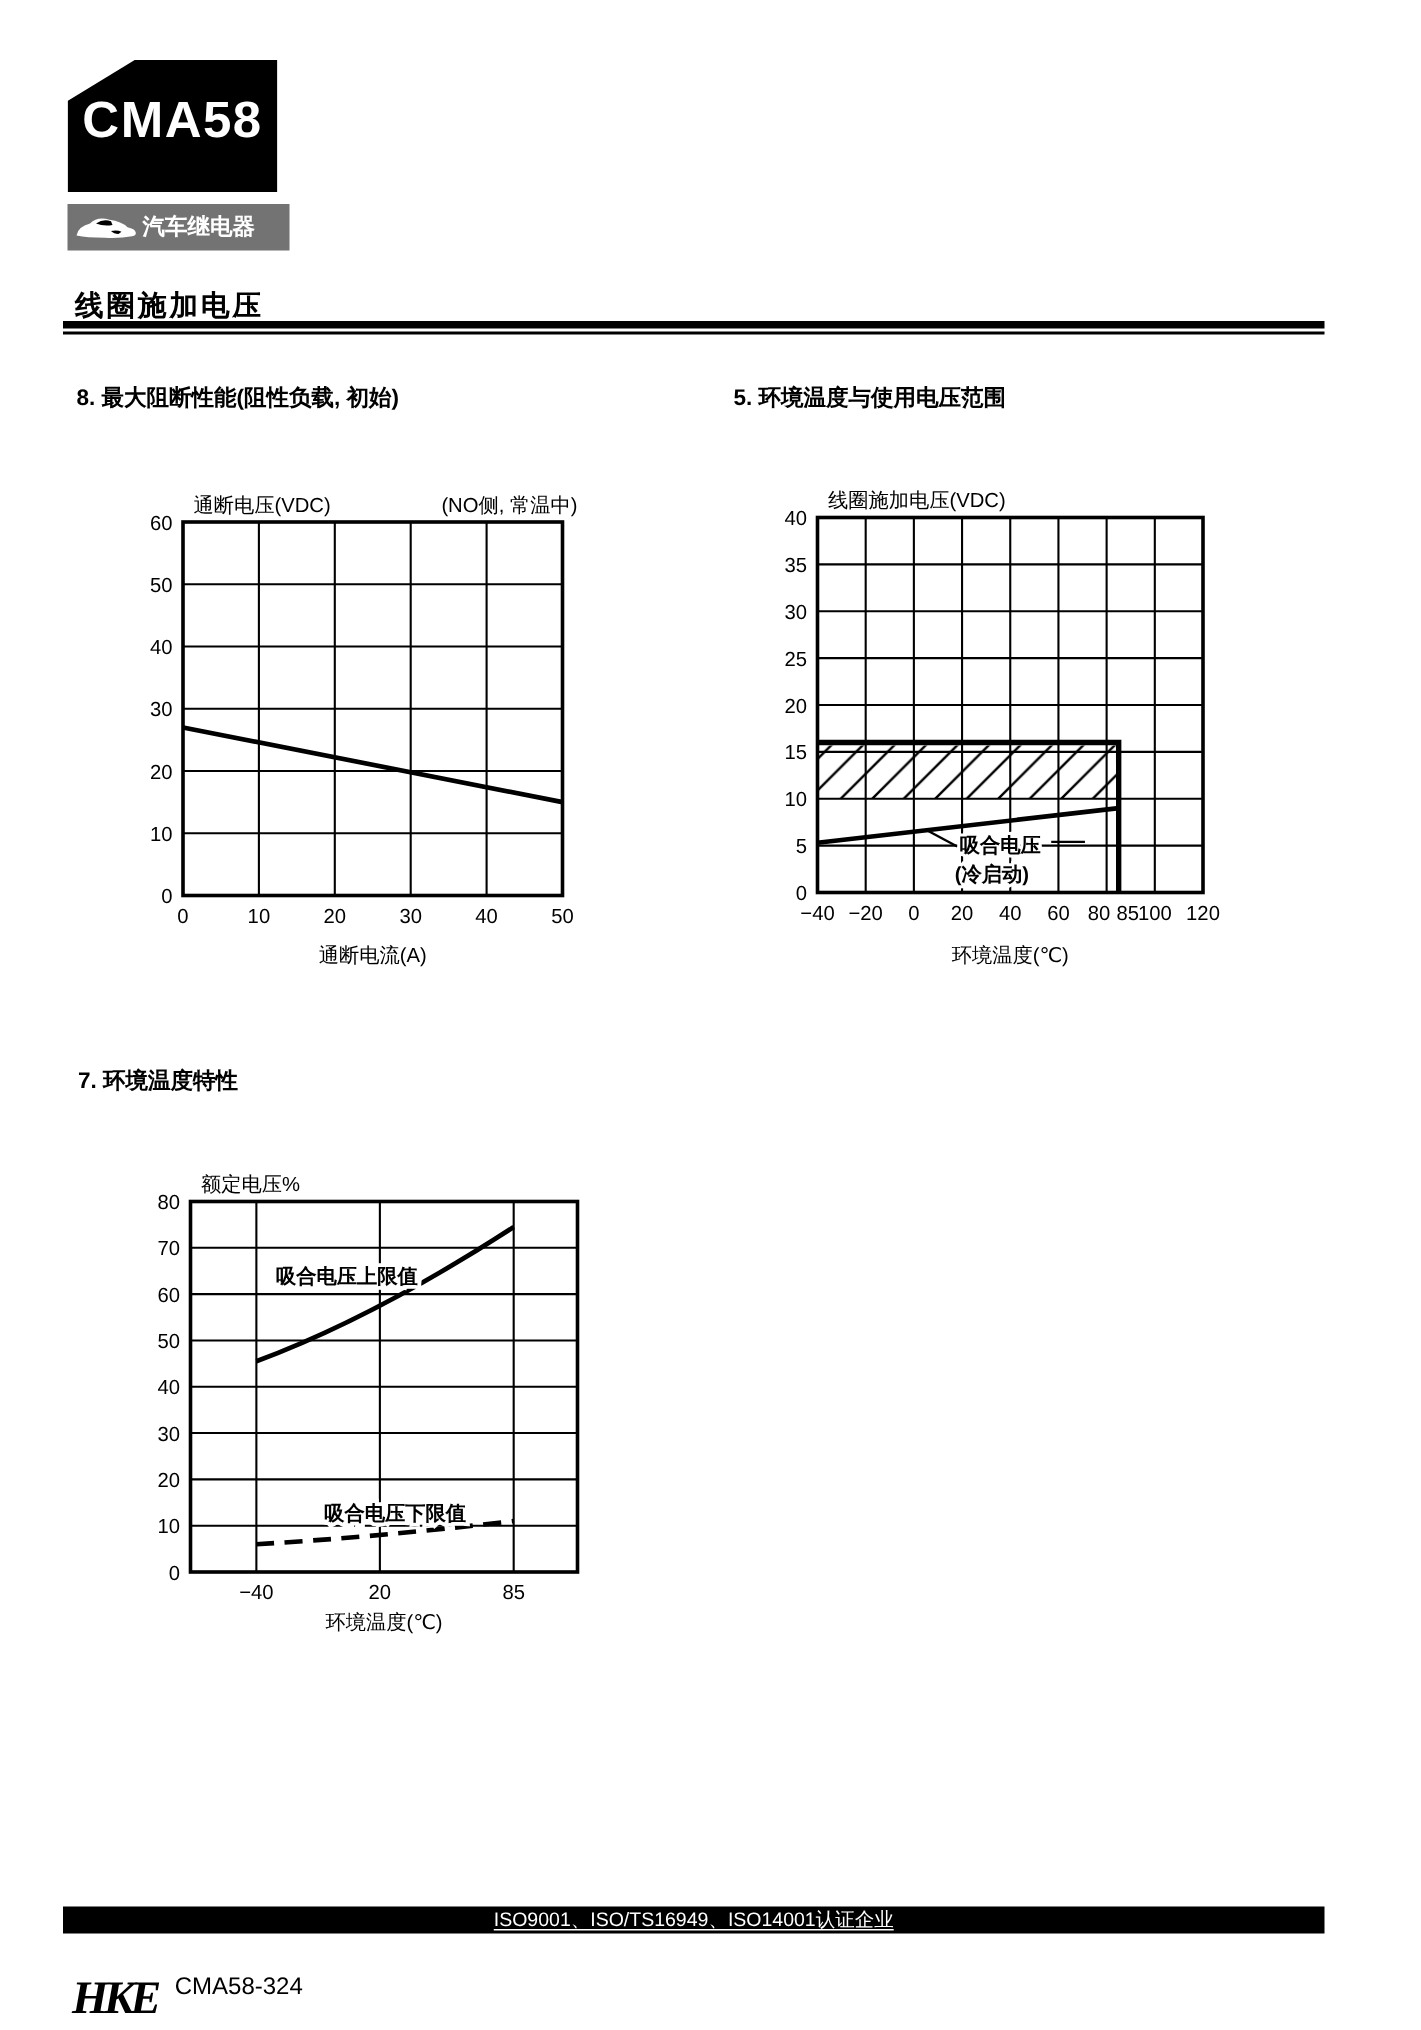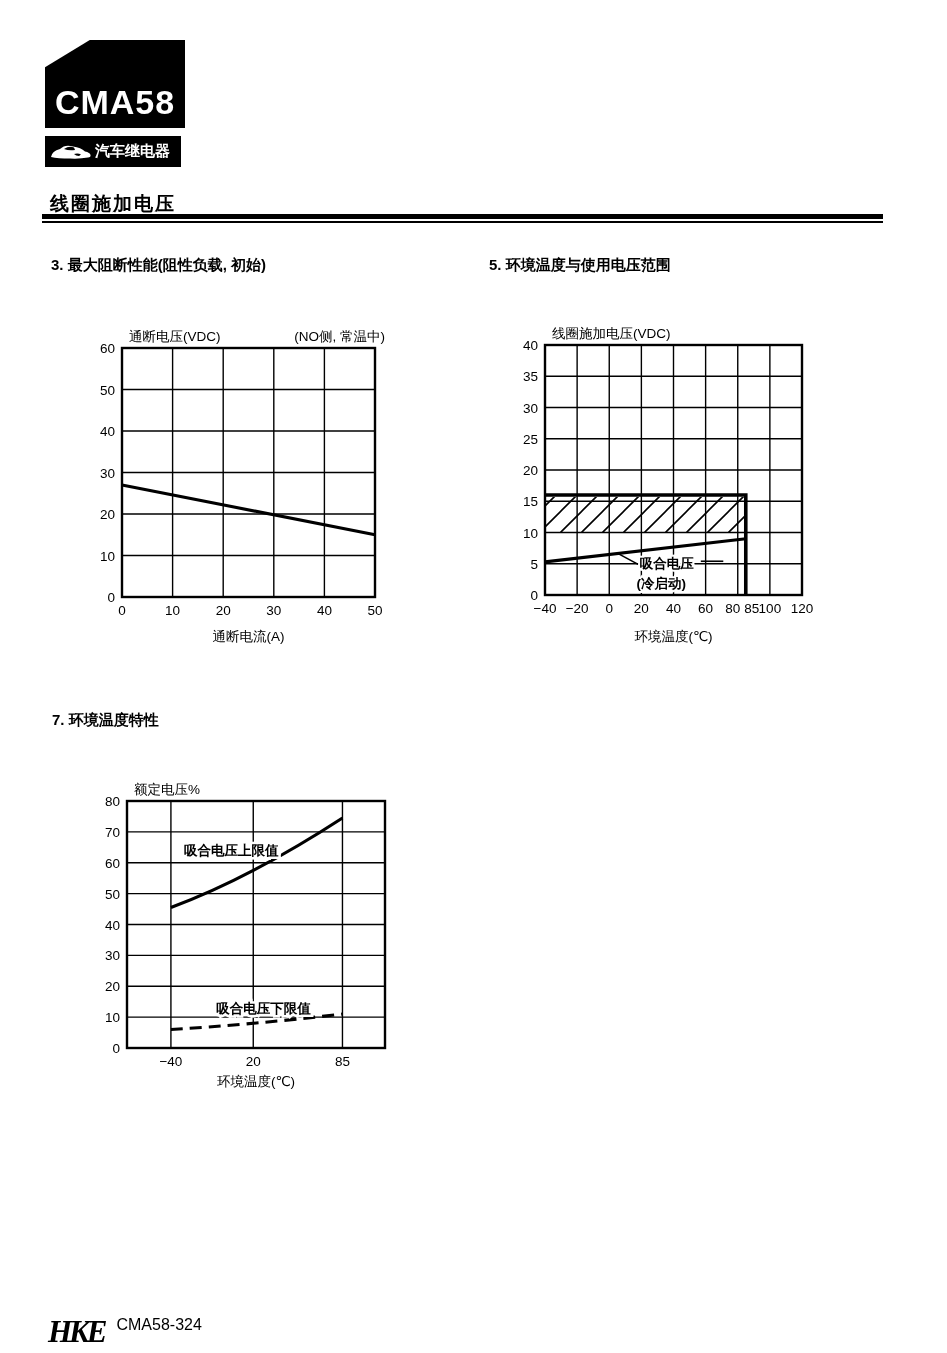--- a/index.html
+++ b/index.html
@@ -3,23 +3,23 @@
 <meta charset="utf-8">
 <style>
   *{margin:0;padding:0;box-sizing:border-box}
   html,body{background:#fff}
   .page{position:relative;width:947px;height:1353px;background:#ffffff;
         font-family:"Liberation Sans","DejaVu Sans",sans-serif;color:#000;overflow:hidden}
 
   
   .badge{position:absolute;left:45px;top:40px;width:140px;height:88px;background:#000;color:#fff;
          clip-path:polygon(0 31%,32% 0,100% 0,100% 100%,0 100%);
-         display:flex;align-items:flex-end;justify-content:center;
+         display:flex;align-items:center;justify-content:center;
          font-weight:bold;font-size:34px;line-height:1;padding-bottom:9px;letter-spacing:1px}
-  .cat-bar{position:absolute;left:45px;top:136px;width:136px;height:31px;background:#000000;color:#fff;
+  .cat-bar{position:absolute;left:45px;top:136px;width:148px;height:31px;background:#737373;color:#fff;
            display:flex;align-items:center;font-size:15px;font-weight:bold}
   .cat-bar svg{margin:0 3px 0 5px}
   .page-title{position:absolute;left:50px;top:191px;font-size:19px;font-weight:bold;letter-spacing:2px}
   .rule-thick{position:absolute;left:42px;top:214px;width:841px;height:5px;background:#000}
   .rule-thin{position:absolute;left:42px;top:221px;width:841px;height:2px;background:#000}
 
   
   .sec-title{position:absolute;font-size:15px;font-weight:bold;white-space:nowrap}
   #sec0{left:51px;top:256px}
   #sec1{left:489px;top:256px}
@@ -55,21 +55,21 @@
       <path d="M14 7 Q19 3.5 24 5.5 L25 8 Q19 9 14 7 Z" fill="#000"></path>
       <path d="M24 12 Q28 11 31 12.5 L29 14 Q26 14 24 12 Z" fill="#000"></path>
     </svg>
     <span>汽车继电器</span>
   </div>
 
   <h1 class="page-title">线圈施加电压</h1>
   <div class="rule-thick"></div>
   <div class="rule-thin"></div>
 
-  <div class="sec-title" id="sec0">3. 最大阻断性能(阻性负载, 初始)</div>
+  <div class="sec-title" id="sec0">8. 最大阻断性能(阻性负载, 初始)</div>
   <div class="sec-title" id="sec1">5. 环境温度与使用电压范围</div>
   <div class="sec-title" id="sec2">7. 环境温度特性</div>
 
   <svg class="chart" id="chart0" width="340" height="332">
       <g stroke="#000000" stroke-width="1.4">
         <line x1="47" y1="23" x2="47" y2="272"></line>
         <line x1="97.6" y1="23" x2="97.6" y2="272"></line>
         <line x1="148.2" y1="23" x2="148.2" y2="272"></line>
         <line x1="198.79999999999998" y1="23" x2="198.79999999999998" y2="272"></line>
         <line x1="249.4" y1="23" x2="249.4" y2="272"></line>
@@ -198,18 +198,21 @@
         <text x="40" y="151.5">40</text>
         <text x="40" y="120.625">50</text>
         <text x="40" y="89.75">60</text>
         <text x="40" y="58.875">70</text>
         <text x="40" y="28">80</text>
       </g>
       <text x="54" y="16" font-size="13.5" fill="#000000">额定电压%</text>
       <text x="176" y="308" font-size="13.5" fill="#000000" text-anchor="middle">环境温度(℃)</text>
     </svg>
 
+  <div class="cert-bar">
+    <span>ISO9001、ISO/TS16949、ISO14001认证企业</span>
+  </div>
   <div class="brand-row">
     <span class="hke">HKE</span>
     <span class="page-code">CMA58-324</span>
   </div>
 
 </div>
 
 </body></html>

